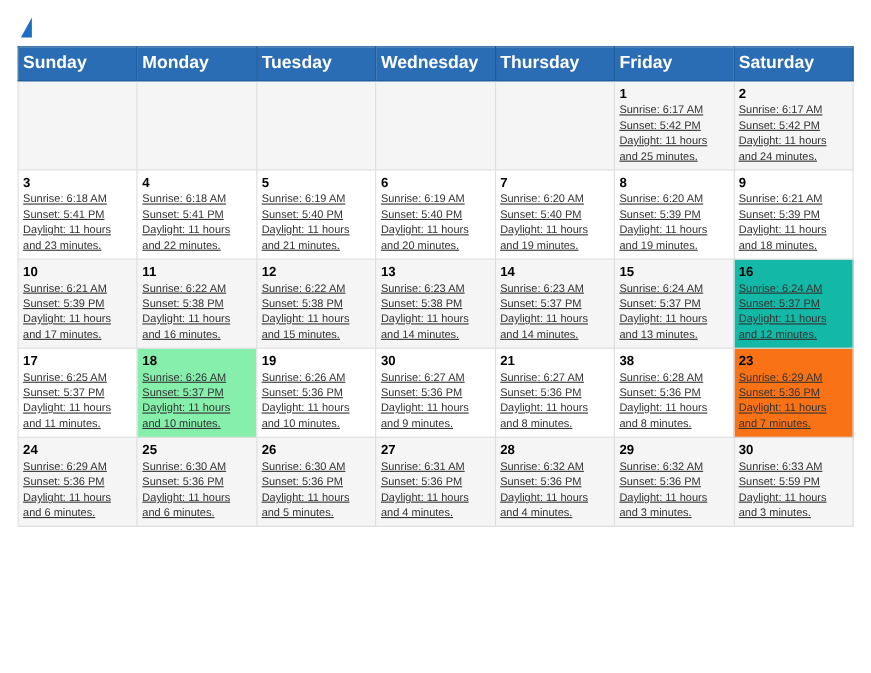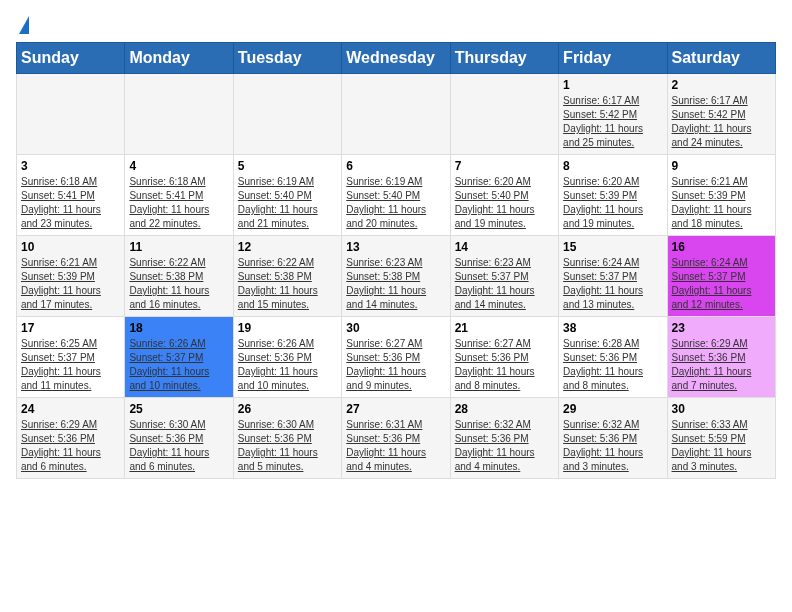--- a/index.html
+++ b/index.html
@@ -222,37 +222,37 @@
 Daylight: 11 hours
 and 14 minutes.</div>
         </td>
         <td style="background-color: rgb(245, 245, 245);">
           <span class="day-number">15</span>
           <div class="day-info" style="white-space: pre-line;">Sunrise: 6:24 AM
 Sunset: 5:37 PM
 Daylight: 11 hours
 and 13 minutes.</div>
         </td>
-        <td style="background-color: #d946ef;">
+        <td style="background-color: #14b8a6;">
           <span class="day-number">16</span>
           <div class="day-info" style="white-space: pre-line;">Sunrise: 6:24 AM
 Sunset: 5:37 PM
 Daylight: 11 hours
 and 12 minutes.</div>
         </td>
       </tr>
       <tr>
         <td style="background-color: rgb(255, 255, 255);">
           <span class="day-number">17</span>
           <div class="day-info" style="white-space: pre-line;">Sunrise: 6:25 AM
 Sunset: 5:37 PM
 Daylight: 11 hours
 and 11 minutes.</div>
         </td>
-        <td style="background-color: #3b82f6;">
+        <td style="background-color: #86efac;">
           <span class="day-number">18</span>
           <div class="day-info" style="white-space: pre-line;">Sunrise: 6:26 AM
 Sunset: 5:37 PM
 Daylight: 11 hours
 and 10 minutes.</div>
         </td>
         <td style="background-color: rgb(255, 255, 255);">
           <span class="day-number">19</span>
           <div class="day-info" style="white-space: pre-line;">Sunrise: 6:26 AM
 Sunset: 5:36 PM
@@ -273,21 +273,21 @@
 Daylight: 11 hours
 and 8 minutes.</div>
         </td>
         <td style="background-color: rgb(255, 255, 255);">
           <span class="day-number">38</span>
           <div class="day-info" style="white-space: pre-line;">Sunrise: 6:28 AM
 Sunset: 5:36 PM
 Daylight: 11 hours
 and 8 minutes.</div>
         </td>
-        <td style="background-color: #f0abfc; margin-left: 36px;">
+        <td style="background-color: #f97316; margin-left: 36px;">
           <span class="day-number">23</span>
           <div class="day-info" style="white-space: pre-line;">Sunrise: 6:29 AM
 Sunset: 5:36 PM
 Daylight: 11 hours
 and 7 minutes.</div>
         </td>
       </tr>
       <tr>
         <td style="background-color: rgb(245, 245, 245);">
           <span class="day-number">24</span>

